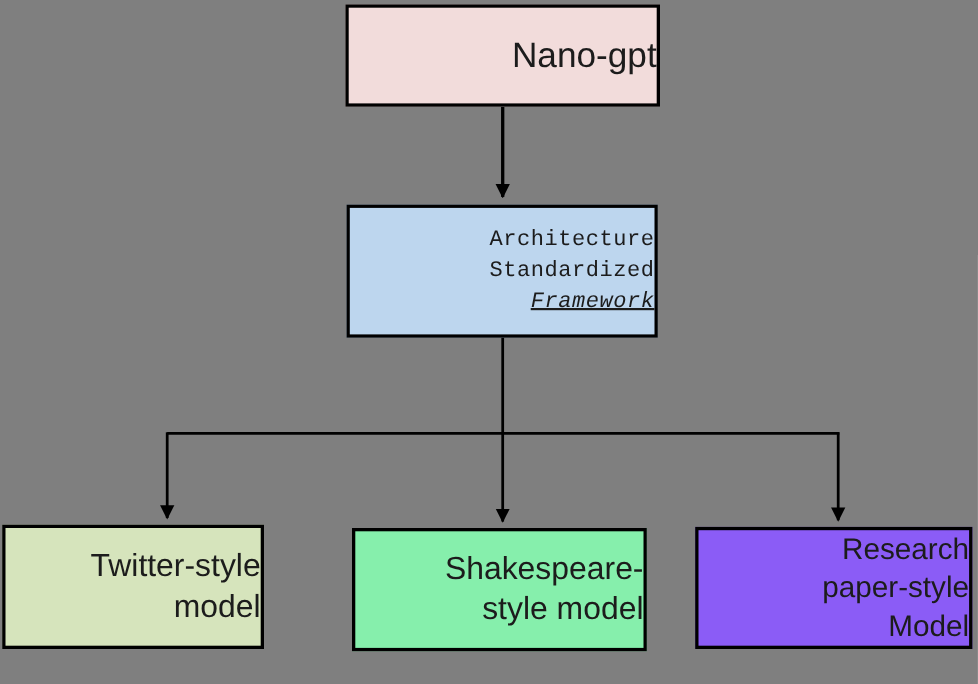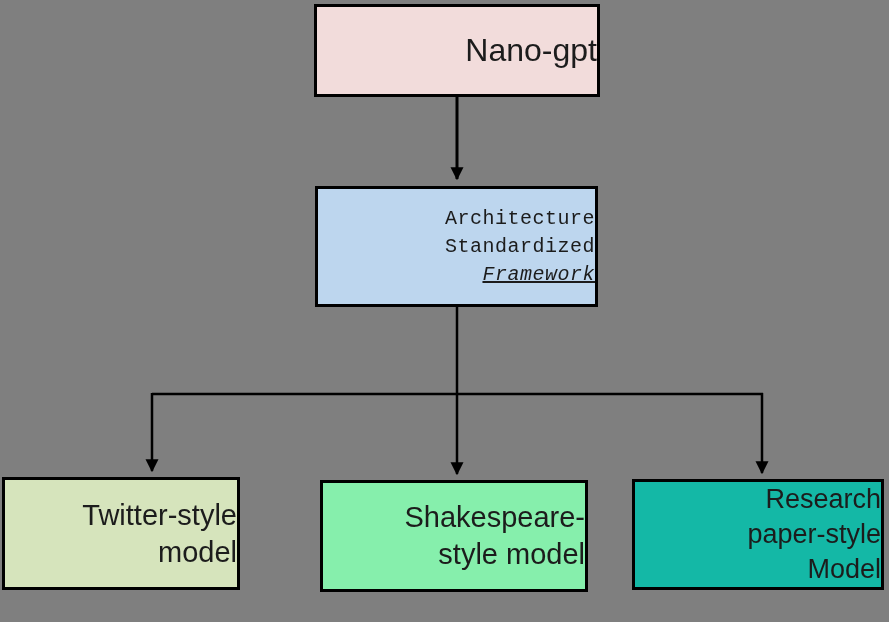--- a/index.html
+++ b/index.html
@@ -123,19 +123,19 @@
   <div class="node node-leaf node-twitter" style="background: rgb(214, 228, 188);">
     <div class="line">Twitter-style</div>
     <div class="line">model</div>
   </div>
 
   <div class="node node-leaf node-shakespeare" style="background: #86efac;">
     <div class="line">Shakespeare-</div>
     <div class="line">style model</div>
   </div>
 
-  <div class="node node-leaf node-research" style="background: #14b8a6;">
+  <div class="node node-leaf node-research" style="background: #8b5cf6;">
     <div class="line">Research</div>
     <div class="line">paper-style</div>
     <div class="line">Model</div>
   </div>
 
 </div>
 
 </body></html>

